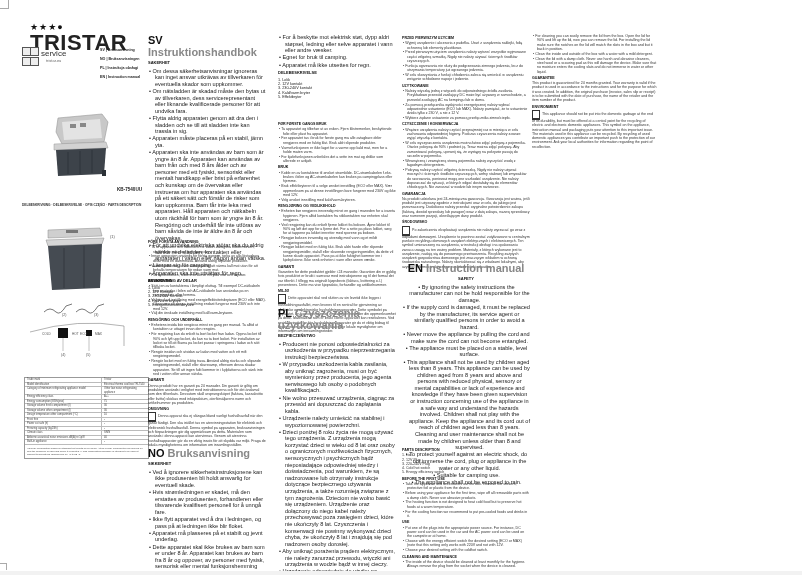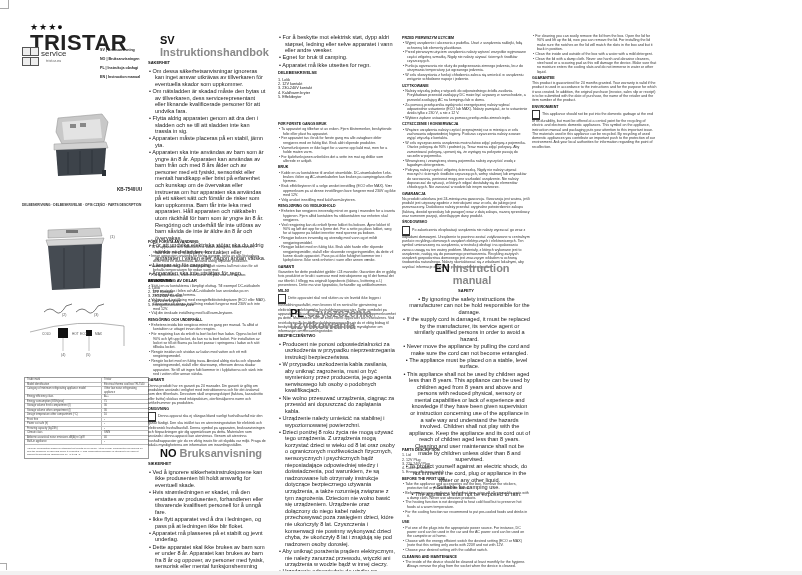--- a/index.html
+++ b/index.html
@@ -2,21 +2,21 @@
 <html><head>
 <meta charset="utf-8">
 <style>
   html,body{margin:0;padding:0;}
   body{width:802px;height:575px;overflow:hidden;background:#fff;font-family:"Liberation Sans",sans-serif;color:#222;position:relative;}
   .page{position:absolute;top:0;left:0;width:802px;height:575px;}
   .crop{position:absolute;border:1px solid #aaa;}
   .col{position:absolute;font-size:3.6px;line-height:4.3px;color:#333;}
   .col.big{font-size:5.6px;line-height:6.6px;color:#222;}
   .col p{margin:0 0 1.5px 0;}
-  .h1{font-size:11px;line-height:12px;font-weight:bold;color:#888;margin:0 0 1px 12px;}
+  .h1{font-size:11px;line-height:12px;font-weight:bold;color:#888;margin:0 0 1px 0;}
   .h1 .code{color:#111;}
   .sec{font-size:3.6px;font-weight:bold;text-transform:uppercase;margin:2px 0 1px 0;color:#111;}
   ul{margin:0;padding:0;list-style:none;}
   ul.bullets li{padding-left:5px;text-indent:-4px;margin-bottom:0.6px;}
   ul.bullets li:before{content:"• ";}
   ol{margin:0;padding:0;list-style:none;}
   .big ul.bullets li{padding-left:7px;text-indent:-6px;}
   .big .sec{font-size:4px;}
   .big ol li{font-size:3.8px;line-height:4.3px;}
   .bin{display:inline-block;width:6px;height:7px;border:0.7px solid #333;vertical-align:middle;margin-right:2px;position:relative;}

